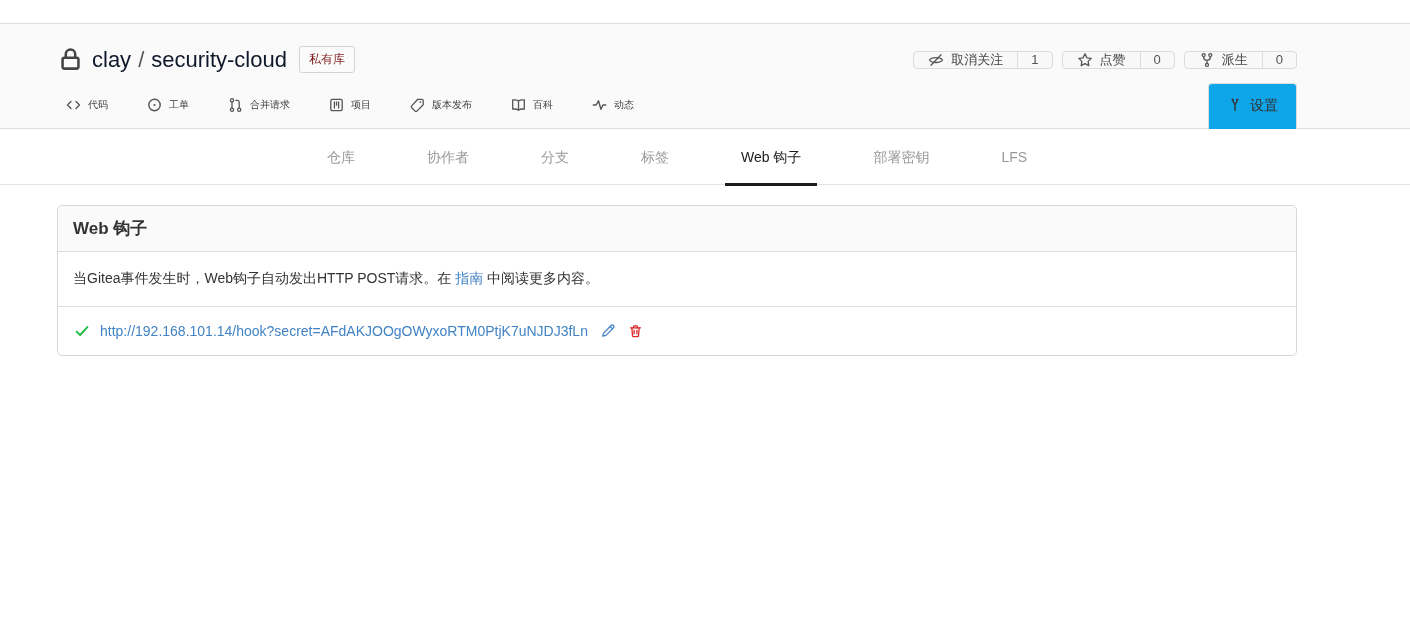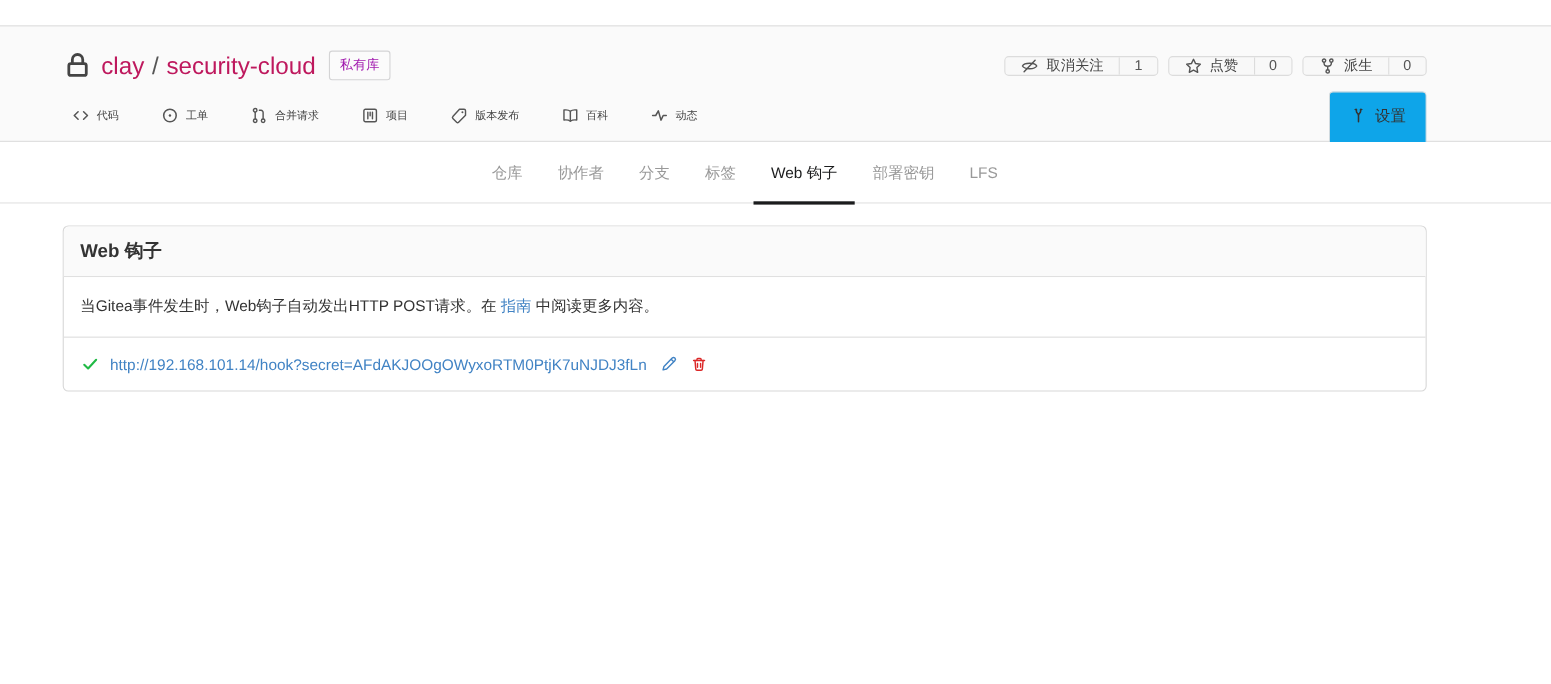--- a/index.html
+++ b/index.html
@@ -7,39 +7,39 @@
   body { width: 1410px; height: 622px; overflow: hidden; }
 
   .topstrip { height: 23px; background: #fff; }
 
   .header-wrapper { background: #fafafa; border-top: 1px solid #ddd; border-bottom: 1px solid #dddddd; }
   .container { width: 1240px; margin-left: 57px; }
 
   .repo-head { display: flex; align-items: center; padding-top: 22px; }
   .lock-icon { color: #444; display: inline-flex; margin-right: 8px; }
   .repo-title { font-size: 22px; display: flex; align-items: baseline; gap: 7px; }
-  .repo-title a { color: #be185d; text-decoration: none; cursor: pointer; }
+  .repo-title a { color: #0f172a; text-decoration: none; cursor: pointer; }
   .repo-title .sep { color: #555; }
   .repo-title .name { font-weight: 500; }
-  .vis-badge { margin-left: 12px; font-size: 12px; color: #a21caf; background: #fbfbfb; border: 1px solid #d4d4d5; border-radius: 3px; padding: 4px 9px; }
+  .vis-badge { margin-left: 12px; font-size: 12px; color: #7f1d1d; background: #fbfbfb; border: 1px solid #d4d4d5; border-radius: 3px; padding: 4px 9px; }
 
   .head-actions { margin-left: auto; display: flex; gap: 9px; }
   .btn-group { display: flex; align-items: stretch; height: 18px; border: 1px solid #dcdcdc; border-radius: 4px; background: #f8f8f8; overflow: hidden; font-size: 13px; color: #444; }
   .btn-group .btn-main { display: flex; align-items: center; gap: 7px; padding: 0 14px; cursor: pointer; }
   .btn-group .btn-count { display: flex; align-items: center; padding: 0 13px; border-left: 1px solid #dcdcdc; cursor: pointer; color: #555; }
   .btn-group svg { color: #555; }
 
   .tabs-row { display: flex; align-items: flex-end; margin-top: 10px; }
   .tab { display: flex; align-items: center; gap: 6px; font-size: 10px; color: #3f3f3f; padding: 10px 8px 15px 8px; margin-right: 22px; cursor: pointer; }
   .tab svg { color: #555; }
   .tab-settings { margin-left: auto; margin-right: 0; display: flex; gap: 7px; font-size: 14px; color: #333;
     background: #0ea5e9; border: 1px solid #ddd; border-bottom: none; border-radius: 4px 4px 0 0; padding: 13px 18px 14px 18px; margin-bottom: -1px; cursor: pointer; }
 
   .subnav-wrap { border-bottom: 1px solid #e2e2e2; }
-  .subnav { display: flex; justify-content: center; padding-top: 20px; }
+  .subnav { display: flex; justify-content: center; gap: 40px; padding-top: 20px; }
   .subnav-item { font-size: 14px; color: #999; padding: 0 16px 16px 16px; cursor: pointer; border-bottom: 3px solid transparent; margin-bottom: -2px; }
   .subnav-item.active { color: #1b1c1d; font-weight: 500; border-bottom-color: #1b1c1d; }
 
   .panel { width: 1240px; margin: 20px 0 0 57px; border: 1px solid #d8d8d8; border-radius: 5px; background: #fff; }
   .panel-header { display: flex; align-items: center; justify-content: space-between; background: #fafafa; border-bottom: 1px solid #ddd; border-radius: 5px 5px 0 0; padding: 7px 15px; min-height: 46px; }
   .panel-title { font-size: 17px; font-weight: 600; color: #333; }
   .btn-primary { background: #2e87c8; color: #fff; border: none; border-radius: 4px; font-size: 13px; font-weight: 600; padding: 9px 15px; cursor: pointer; font-family: inherit; }
   .panel-desc { padding: 17px 15px; font-size: 14px; color: #333; border-bottom: 1px solid #ddd; line-height: 1.4; }
   .panel-desc a { color: #4183c4; text-decoration: none; cursor: pointer; }
   .hook-row { display: flex; align-items: flex-start; padding: 16px 15px; gap: 9px; }

